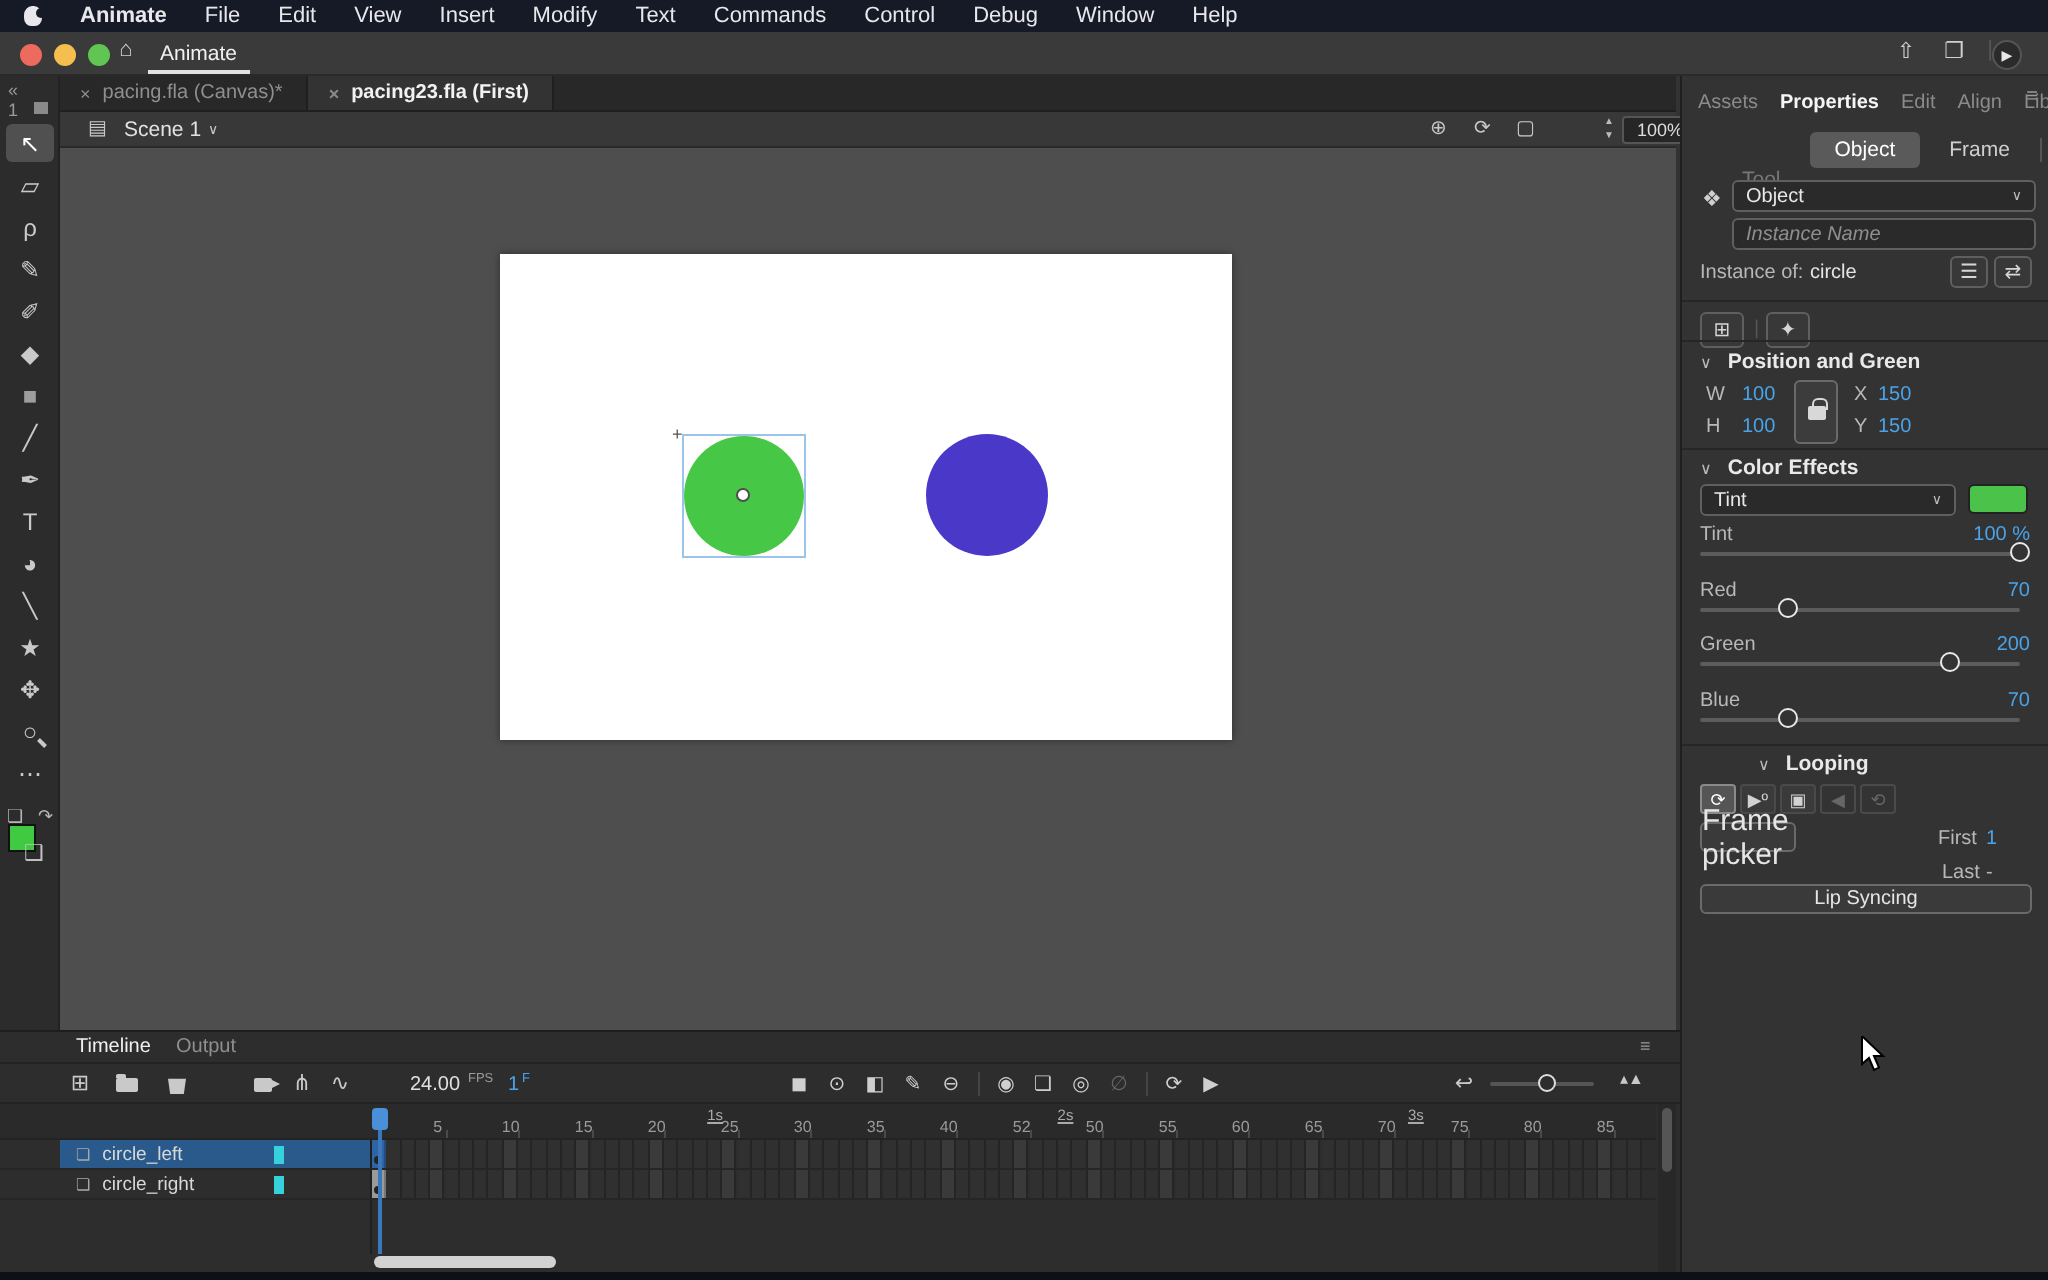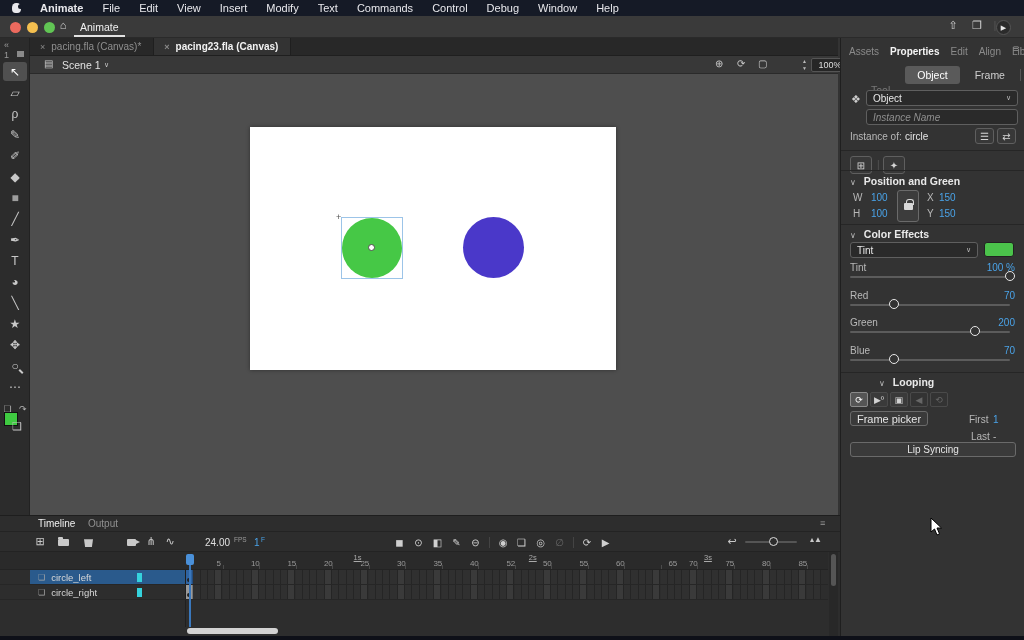--- a/index.html
+++ b/index.html
@@ -205,21 +205,21 @@
   </div>
 
   <div id="doctabs" class="abs">
 
   <span class="dtab">
         <span class="x">×</span>
         <span>pacing.fla (Canvas)*</span>
       </span>
       <span class="dtab active">
         <span class="x">×</span>
-        <span>pacing23.fla (Canvas)</span>
+        <span>pacing23.fla (First)</span>
       </span>
     </div>
 
   <div id="editbar" class="abs">
     <span class="ic" style="left:14px;">▤</span>
     <span style="position:absolute;left:32px;top:3px;color:#e2e2e2;">Scene 1</span>
     <span class="ic" style="left:74px;font-size:7px;top:5px;">∨</span>
     <span class="ic" style="left:685px;">⊕</span>
     <span class="ic" style="left:707px;">⟳</span>
     <span class="ic" style="left:728px;">▢</span>
@@ -322,21 +322,21 @@
 
     <div class="sechead" style="top:338px;margin-left:29px;"><span class="caret">∨</span><span>Looping</span></div>
     <div id="loopbtns">
 
     <span class="lbtn active">⟳</span>
         <span class="lbtn">▶º</span>
         <span class="lbtn">▣</span>
         <span class="lbtn dim">◀</span>
         <span class="lbtn dim">⟲</span>
       </div>
-    <span class="wbtn" style="left:9px;top:373px;width:78px;height:15px;font-size:11px;">Frame picker</span>
+    <span class="wbtn" style="left:9px;top:373px;width:48px;height:15px;font-size:15px;">Frame picker</span>
     <span class="plabel" style="left:128px;top:376px;">First</span>
     <span class="pvalue" style="left:152px;top:376px;">1</span>
     <span class="plabel" style="left:130px;top:393px;">Last</span>
     <span class="plabel" style="left:152px;top:393px;">-</span>
     <span class="wbtn" style="left:9px;top:404px;width:166px;height:15px;font-size:10px;">Lip Syncing</span>
   </div>
 
   <div id="timeline" class="abs">
     <div id="ttabs">
       <span class="ttab active" style="left:38px;">Timeline</span>
@@ -400,21 +400,21 @@
         <span class="rnum" style="left: 291.85px;">15</span>
         <span class="rnum" style="left: 328.35px;">20</span>
         <span class="rnum" style="left: 364.85px;">25</span>
         <span class="rnum" style="left: 401.35px;">30</span>
         <span class="rnum" style="left: 437.85px;">35</span>
         <span class="rnum" style="left: 474.35px;">40</span>
         <span class="rnum" style="left: 510.85px;">52</span>
         <span class="rnum" style="left: 547.35px;">50</span>
         <span class="rnum" style="left: 583.85px;">55</span>
         <span class="rnum" style="left: 620.35px;">60</span>
-        <span class="rnum" style="left: 656.85px; margin-left: 16px;">65</span>
+        <span class="rnum" style="left: 656.85px;">65</span>
         <span class="rnum" style="left: 693.35px;">70</span>
         <span class="rnum" style="left: 729.85px;">75</span>
         <span class="rnum" style="left: 766.35px;">80</span>
         <span class="rnum" style="left: 802.85px;">85</span>
         <span class="rsec" style="left: 357.55px;">1s</span>
         <span class="rsec" style="left: 532.75px;">2s</span>
         <span class="rsec" style="left: 707.95px;">3s</span>
         <i class="rtick" style="left: 222.5px;"></i>
         <i class="rtick" style="left: 259px;"></i>
         <i class="rtick" style="left: 295.5px;"></i>

